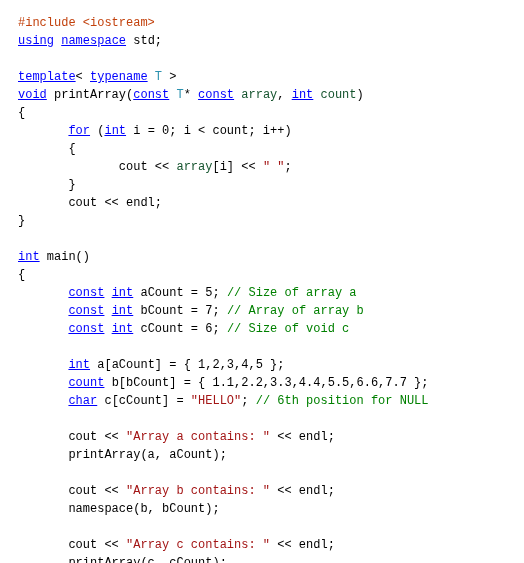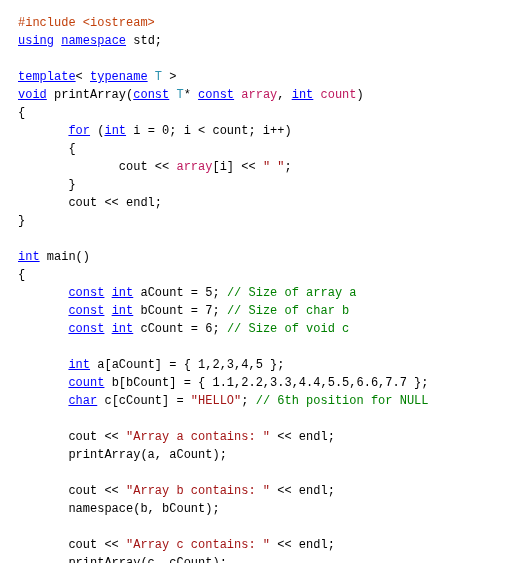--- a/index.html
+++ b/index.html
@@ -16,42 +16,42 @@
   pre {
     margin: 0;
     white-space: pre;
     font-family: inherit;
   }
   .pp   { color: #c2410c; }   
   .kw   { color: #0000ff; text-decoration: underline; }   
   .cls  { color: #2b91af; }   
   .str  { color: #a31515; }   
   .cmt  { color: #008000; font-family: Liberation Mono, monospace; }
-  .param{ color: #be185d; }   
+  .param{ color: #14532d; }   
 </style>
 </head>
 <body>
 
 <pre><span class="pp">#include &lt;iostream&gt;</span>
 <span class="kw">using</span> <span class="kw">namespace</span><span> std;</span>
 <span></span>
 <span class="kw">template</span><span>&lt; </span><span class="kw">typename</span><span class="cls"> T</span><span> &gt;</span>
 <span class="kw">void</span><span> printArray(</span><span class="kw">const</span><span class="cls"> T</span><span>* </span><span class="kw">const</span><span class="param"> array</span><span>, </span><span class="kw">int</span><span class="param"> count</span><span>)</span>
 <span>{</span>
 <span>       </span><span class="kw">for</span><span> (</span><span class="kw">int</span><span> i = 0; i &lt; count; i++)</span>
 <span>       {</span>
 <span>              cout &lt;&lt; </span><span class="param">array</span><span>[i] &lt;&lt; </span><span class="str">" "</span><span>;</span>
 <span>       }</span>
 <span>       cout &lt;&lt; endl;</span>
 <span>}</span>
 <span></span>
 <span class="kw">int</span><span> main()</span>
 <span>{</span>
 <span>       </span><span class="kw">const</span><span> </span><span class="kw">int</span><span> aCount = 5; </span><span class="cmt">// Size of array a</span>
-<span>       </span><span class="kw">const</span><span> </span><span class="kw">int</span><span> bCount = 7; </span><span class="cmt">// Size of char b</span>
+<span>       </span><span class="kw">const</span><span> </span><span class="kw">int</span><span> bCount = 7; </span><span class="cmt">// Array of array b</span>
 <span>       </span><span class="kw">const</span><span> </span><span class="kw">int</span><span> cCount = 6; </span><span class="cmt">// Size of void c</span>
 <span></span>
 <span>       </span><span class="kw">int</span><span> a[aCount] = { 1,2,3,4,5 };</span>
 <span>       </span><span class="kw">count</span><span> b[bCount] = { 1.1,2.2,3.3,4.4,5.5,6.6,7.7 };</span>
 <span>       </span><span class="kw">char</span><span> c[cCount] = </span><span class="str">"HELLO"</span><span>; </span><span class="cmt">// 6th position for NULL</span>
 <span></span>
 <span>       cout &lt;&lt; </span><span class="str">"Array a contains: "</span><span> &lt;&lt; endl;</span>
 <span>       printArray(a, aCount);</span>
 <span></span>
 <span>       cout &lt;&lt; </span><span class="str">"Array b contains: "</span><span> &lt;&lt; endl;</span>

